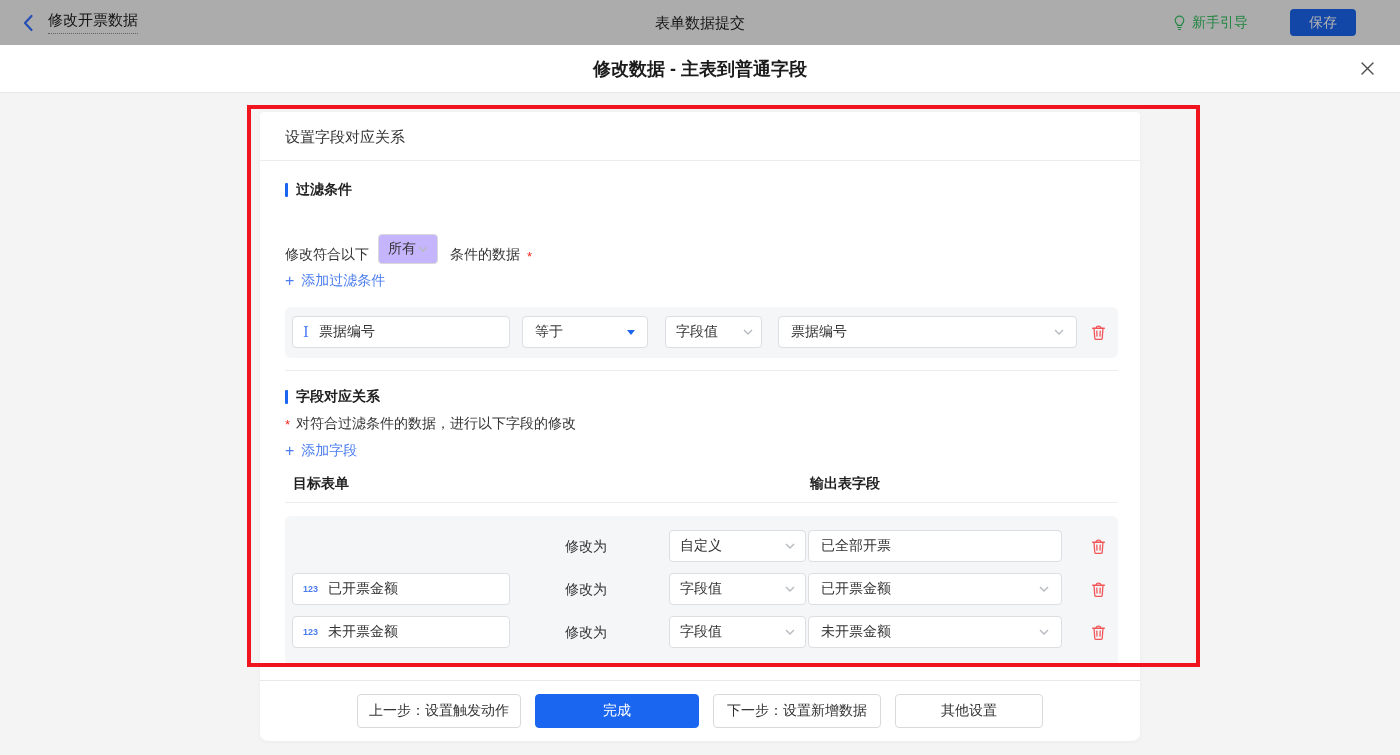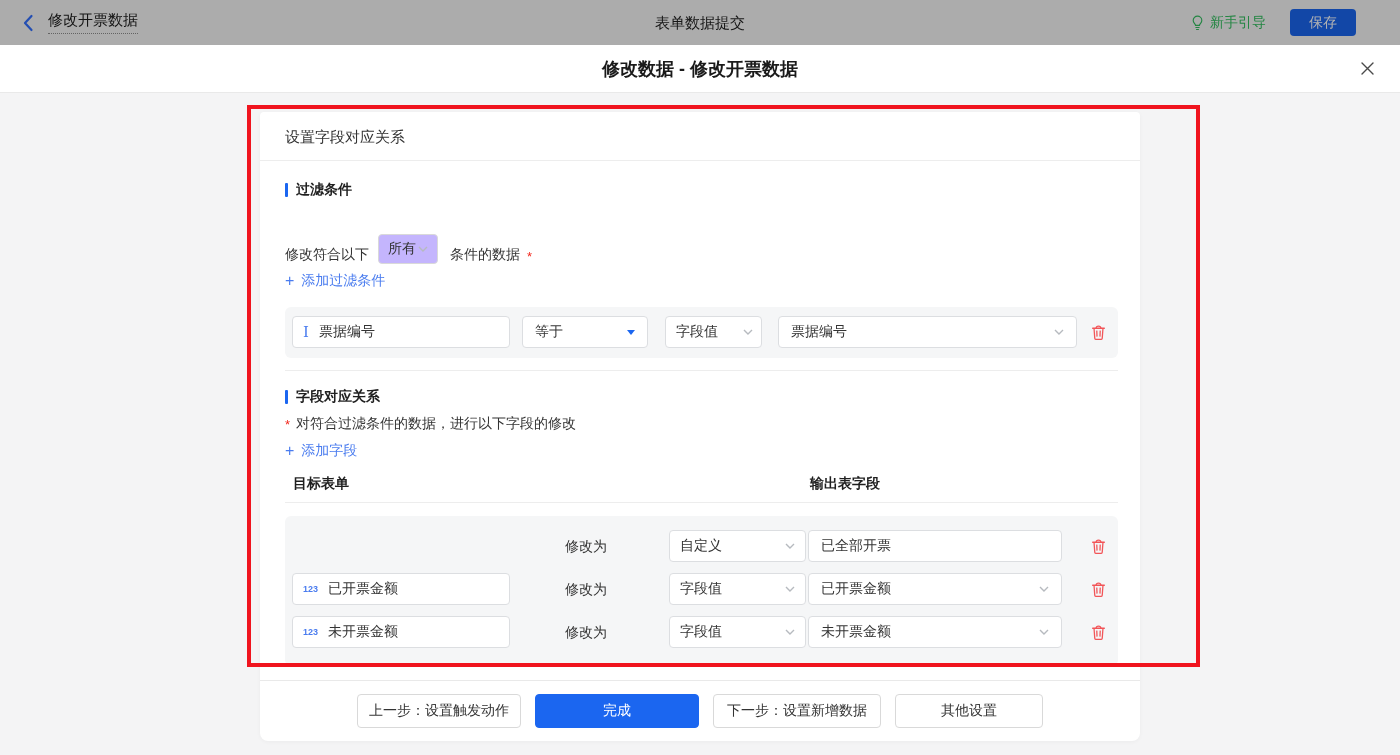--- a/index.html
+++ b/index.html
@@ -7,21 +7,21 @@
   body {
     font-family:"Liberation Sans","DejaVu Sans",sans-serif;
     color:#333; background:#F4F4F5; position:relative; overflow:hidden;
   }
   
   .topbar { position:absolute; left:0; top:0; width:1400px; height:45px; background:#F6F6F6; }
   .topbar .dim { position:absolute; inset:0; background:rgba(0,0,0,0.30); pointer-events:none; z-index:5; }
   .tb-left { position:absolute; left:22px; top:0; height:45px; display:flex; align-items:center; gap:14px; }
   .tb-back-label { font-size:15px; color:#1c1c1c; padding-bottom:4px; border-bottom:1px dotted #8f8f8f; line-height:18px; }
   .tb-center { position:absolute; left:0; right:0; top:0; height:45px; text-align:center; line-height:45px; font-size:15px; color:#1f1f1f; }
-  .tb-right { position:absolute; right:44px; top:0; height:45px; display:flex; align-items:center; gap:24px; }
+  .tb-right { position:absolute; right:44px; top:0; height:45px; display:flex; align-items:center; gap:42px; }
   .tb-guide { display:flex; align-items:center; gap:6px; color:#34C061; font-size:14px; cursor:pointer; }
   .tb-save { width:66px; height:27px; background:#1B66F0; color:#fff; font-size:14px; border:none; border-radius:4px; cursor:pointer; font-family:inherit; }
   
   .dlg-header { position:absolute; left:0; top:45px; width:1400px; height:48px; background:#fff; border-bottom:1px solid #E9E9E9; z-index:2; }
   .dlg-title { text-align:center; line-height:48px; font-size:18px; font-weight:bold; color:#1a1a1a; }
   .dlg-close { position:absolute; right:24px; top:16px; width:16px; height:16px; cursor:pointer; }
   
   .page { position:absolute; left:0; top:94px; width:1400px; height:661px; background:#F4F4F5; }
   
   .card { position:absolute; left:260px; top:112px; width:880px; height:629px; background:#fff; border-radius:4px 4px 8px 8px; box-shadow:0 1px 4px rgba(0,0,0,0.04); }
@@ -105,21 +105,21 @@
           </svg>
       </span>
       <span>新手引导</span>
     </span>
     <button class="tb-save">保存</button>
   </div>
   <div class="dim"></div>
 </div>
 
 <div class="dlg-header">
-  <div class="dlg-title">修改数据 - 修改开票数据</div>
+  <div class="dlg-title">修改数据 - 主表到普通字段</div>
   <span class="dlg-close">
     <svg width="15" height="15" viewBox="0 0 15 15">
         <path d="M2 2l11 11M13 2L2 13" stroke="#4A4A4A" stroke-width="1.4" stroke-linecap="round"></path>
       </svg>
   </span>
 </div>
 
 <div class="page"></div>
 
 <div class="card">

